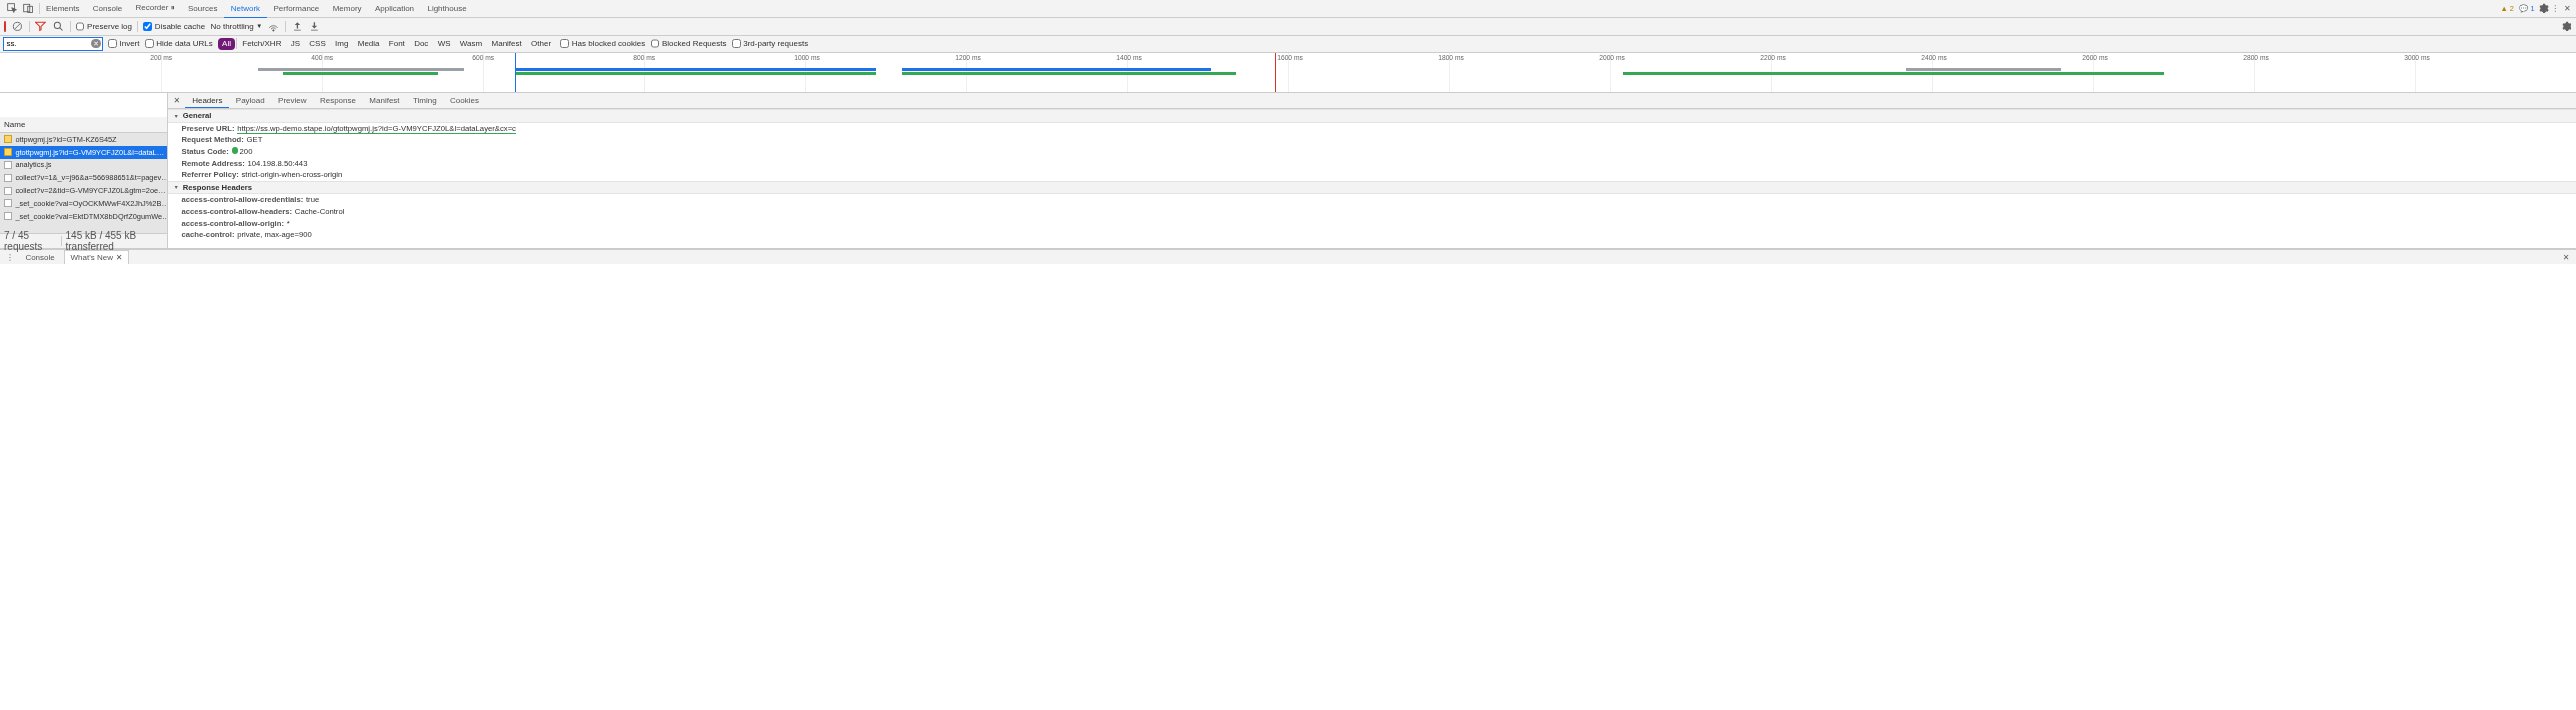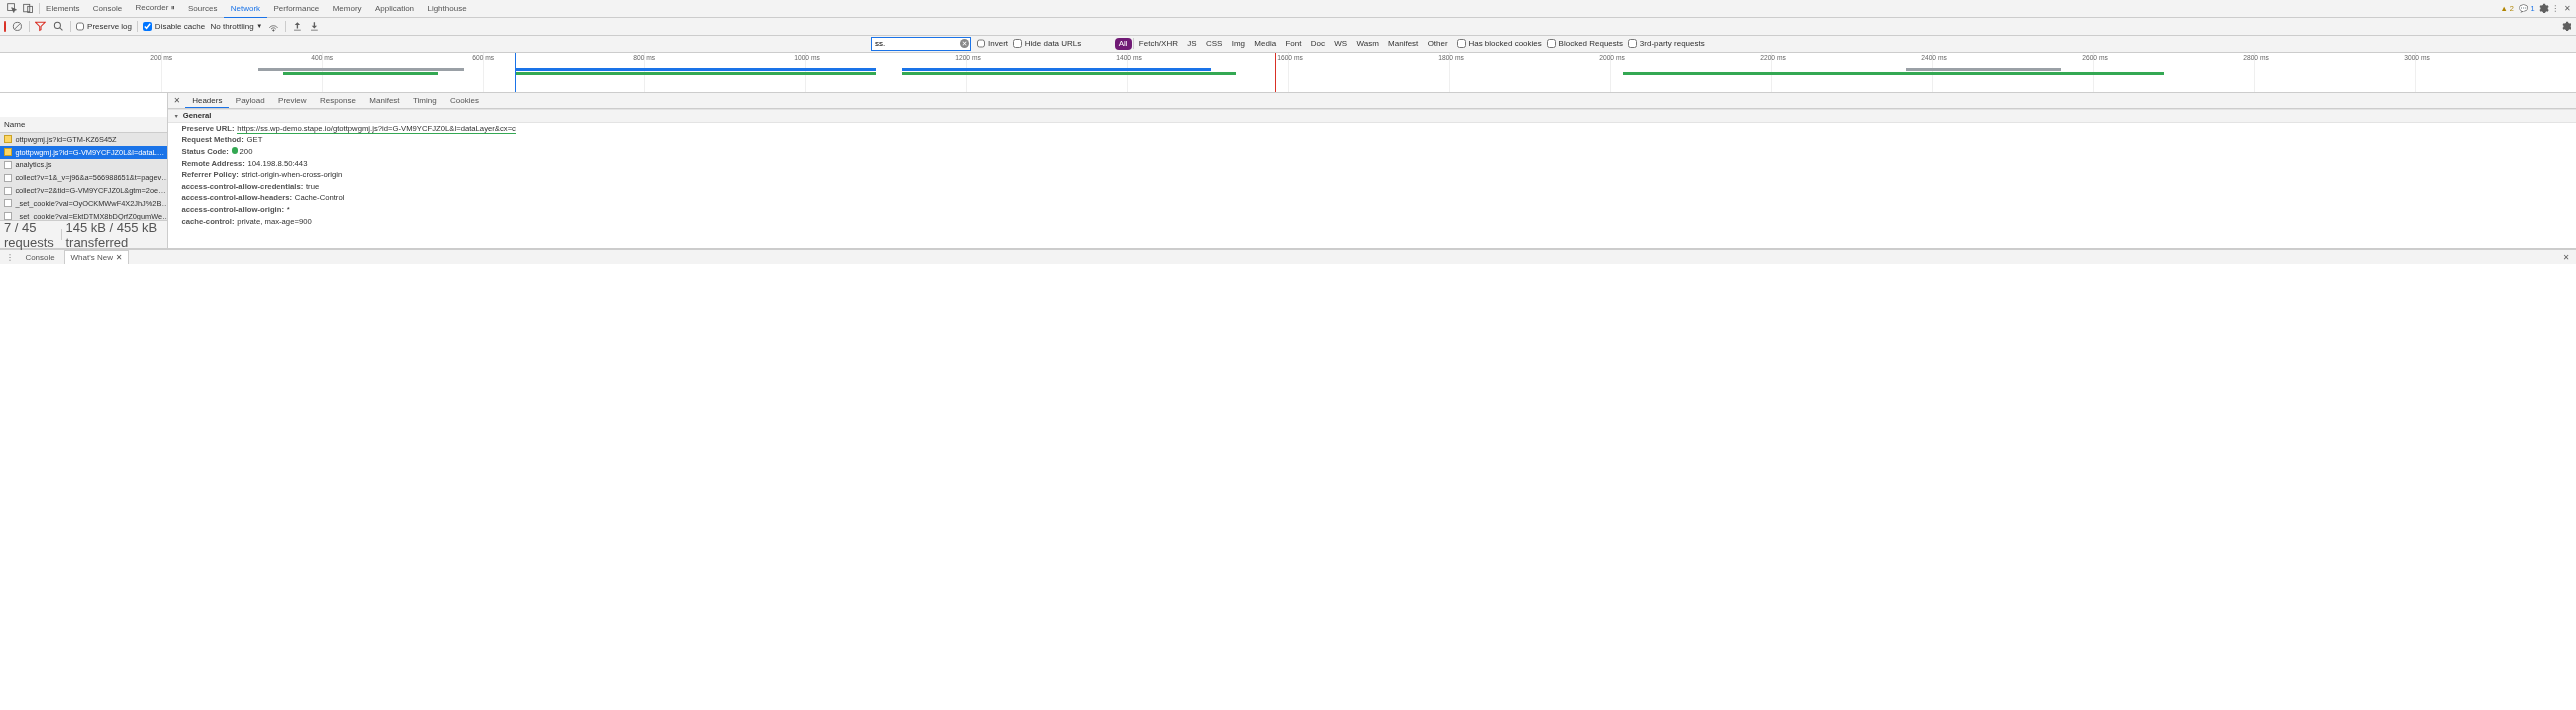--- a/index.html
+++ b/index.html
@@ -14,43 +14,43 @@
   .spacer { flex: 1; }
   .badge { display: flex; align-items: center; gap: 2px; padding: 0 2.7px; font-size: 7.4px; }
   .badge.warn { color: #b08400; }
   .badge.info { color: #1a73e8; }
   .toolbar { height: 17.5px; border-bottom: 0.7px solid #ccc; background: #f3f3f3; display: flex; align-items: center; padding: 0 4px; gap: 5.4px; }
   .red-dot { width: 8px; height: 8px; border-radius: 50%; background: #d93025; border: 1.3px solid #d93025; }
   .divider { width: 0.7px; height: 10.8px; background: #ccc; }
   .chk { display: flex; align-items: center; gap: 2.7px; color: #303030; }
   .chk input { width: 8.7px; height: 8.7px; }
   .throttle { display: flex; align-items: center; gap: 2.7px; }
-  .filter-row { height: 17.5px; border-bottom: 0.7px solid #ccc; background: #f3f3f3; display: flex; align-items: center; padding: 0 2.7px; gap: 5.4px; justify-content: center; }
+  .filter-row { height: 17.5px; border-bottom: 0.7px solid #ccc; background: #f3f3f3; display: flex; align-items: center; padding: 0 2.7px; gap: 5.4px; }
   .filter-input { width: 100px; height: 13.5px; border: 0.7px solid #1a73e8; padding: 0.7px 12px 0.7px 2.7px; font-size: 8px; position: relative; background:#fff;}
   .filter-wrap { position: relative; }
   .clear-x { position: absolute; right: 2px; top: 2px; width: 9.4px; height: 9.4px; border-radius: 50%; background: #888; color: #fff; font-size: 6.7px; display:flex; align-items:center; justify-content:center;}
   .type-pill { padding: 1.3px 4px; color: #333; }
-  .type-pill.active { background: #701a75; color: #fff; border-radius: 4px; margin-left: 28px; }
+  .type-pill.active { background: #701a75; color: #fff; border-radius: 4px; }
   .type-group { display: flex; gap: 1.3px; align-items:center; }
   .waterfall { position: relative; height: 40px; border-bottom: 0.7px solid #ccc; background: #fff; }
   .wf-tick { position: absolute; top: 1.3px; font-size: 6.7px; color: #666; }
   .wf-line { position: absolute; top: 0; bottom: 0; width: 0.7px; background: #efefef; }
   .wf-bar { position: absolute; height: 3.4px; }
   .wf-red { position:absolute; top:0; bottom:0; width:0.7px; background:#d93025;}
   .wf-blue-v { position:absolute; top:0; bottom:0; width:0.7px; background:#1a73e8;}
   .main-split { display: flex; height: 156px; border-bottom: 0.7px solid #ccc; }
   .req-panel { width: 168px; border-right: 0.7px solid #ccc; display: flex; flex-direction: column; }
   .req-head { height: 16px; background: #f3f3f3; border-bottom: 0.7px solid #ccc; display:flex; align-items:center; padding: 0 4px; color:#303030;margin-top:24px;}
   .req-list { flex: 1; overflow: hidden; background:#e5e5e5;}
   .req-item { height: 12.8px; display: flex; align-items: center; padding: 0 4px; gap: 3.4px; white-space: nowrap; overflow:hidden; text-overflow: ellipsis; font-size:7.4px;}
   .req-item.sel { background: #1a73e8; color: #fff; }
   .req-ico { width: 8px; height: 8px; flex-shrink:0; border:0.7px solid #aaa;}
   .req-ico.js { background: #fdd663; border-color:#c9a227;}
   .req-ico.doc { background:#fff;}
-  .req-foot { height: 28px; border-top: 0.7px solid #ccc; background:#f3f3f3; display:flex; align-items:center; padding:0 4px; gap:4px; font-size:13px; color:#555;}
+  .req-foot { height: 15px; border-top: 0.7px solid #ccc; background:#f3f3f3; display:flex; align-items:center; padding:0 4px; gap:4px; font-size:10px; color:#555;}
   .detail-panel { flex:1; background:#fff; display:flex; flex-direction:column;}
   .detail-tabs { display:flex; align-items:center; height:16px; border-bottom:0.7px solid #ccc; background:#f3f3f3;}
   .detail-tabs .dtab { padding: 2.7px 6.7px; color:#555;}
   .detail-tabs .dtab.active { color:#303030; border-bottom:1.3px solid #1a73e8;}
   .close-x { padding:0 5.4px; color:#555;}
   .detail-body { flex:1; overflow:auto; font-size:7.7px; padding-bottom:2.7px;}
   .sect-head { background:#f3f3f3; border-top:0.7px solid #e3e3e3; border-bottom:0.7px solid #e3e3e3; padding:1.3px 5.4px; font-weight:bold; display:flex; align-items:center; gap:2.7px;}
   .kv { padding: 1.3px 0 1.3px 13.5px; display:flex; gap:2.7px;}
   .kv .k { color:#545454; font-weight:600;}
   .kv .v { font-family: Menlo, monospace; color:#303030;}
@@ -316,20 +316,21 @@
           <span class="v"><span class="status-dot"></span><span>200</span></span>
         </div>
         <div class="kv">
           <span class="k">Remote Address:</span>
           <span class="v"><span>104.198.8.50:443</span></span>
         </div>
         <div class="kv">
           <span class="k">Referrer Policy:</span>
           <span class="v"><span>strict-origin-when-cross-origin</span></span>
         </div>
+        <div class="sect-head tri">Response Headers</div>
         <div class="kv">
           <span class="k">access-control-allow-credentials:</span>
           <span class="v"><span>true</span></span>
         </div>
         <div class="kv">
           <span class="k">access-control-allow-headers:</span>
           <span class="v"><span>Cache-Control</span></span>
         </div>
         <div class="kv">
           <span class="k">access-control-allow-origin:</span>

